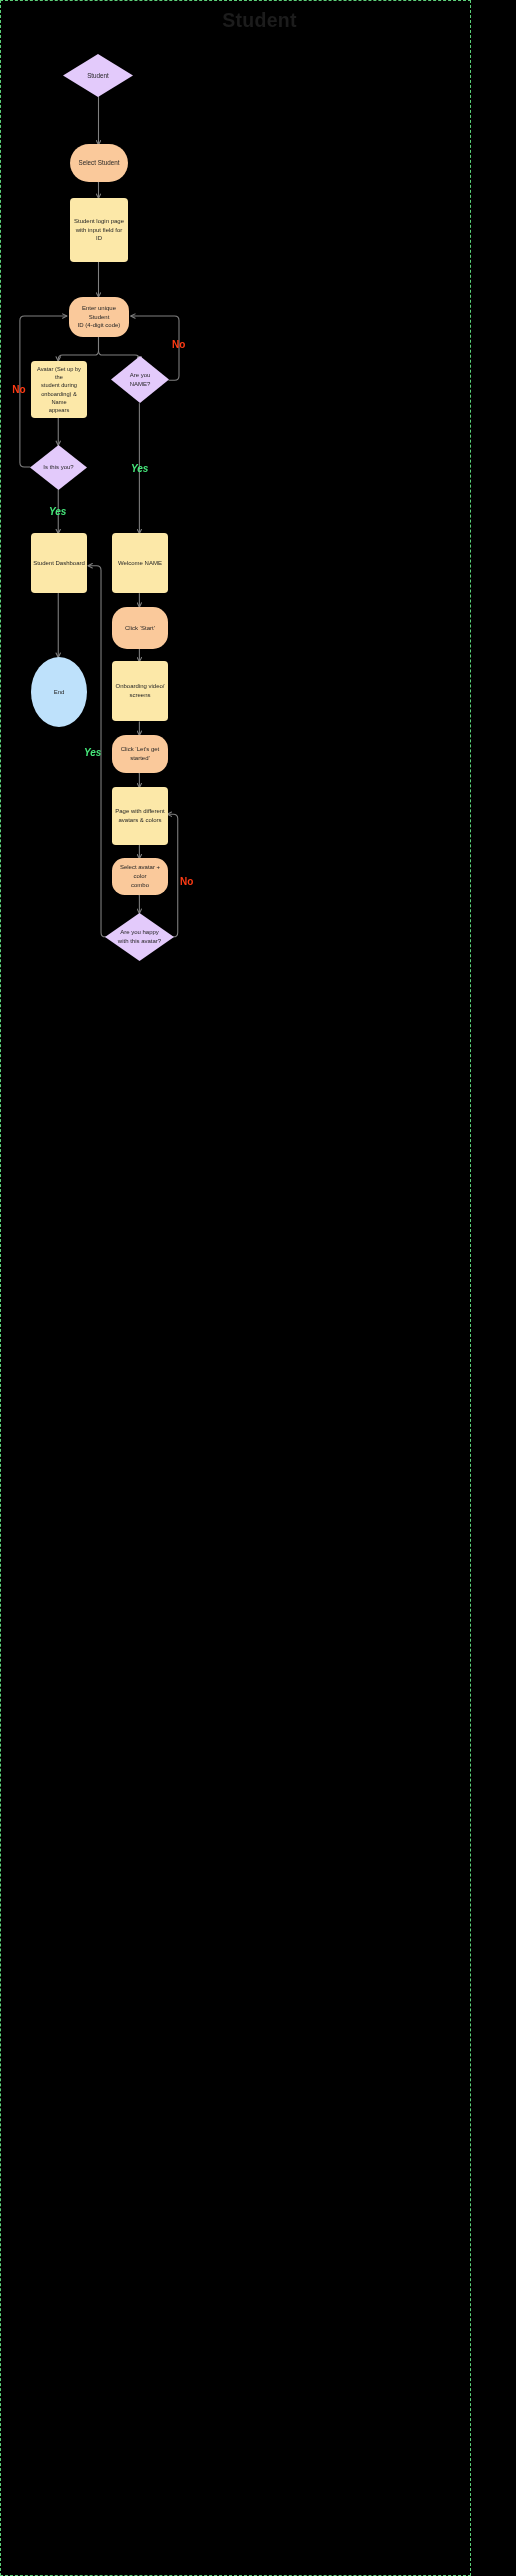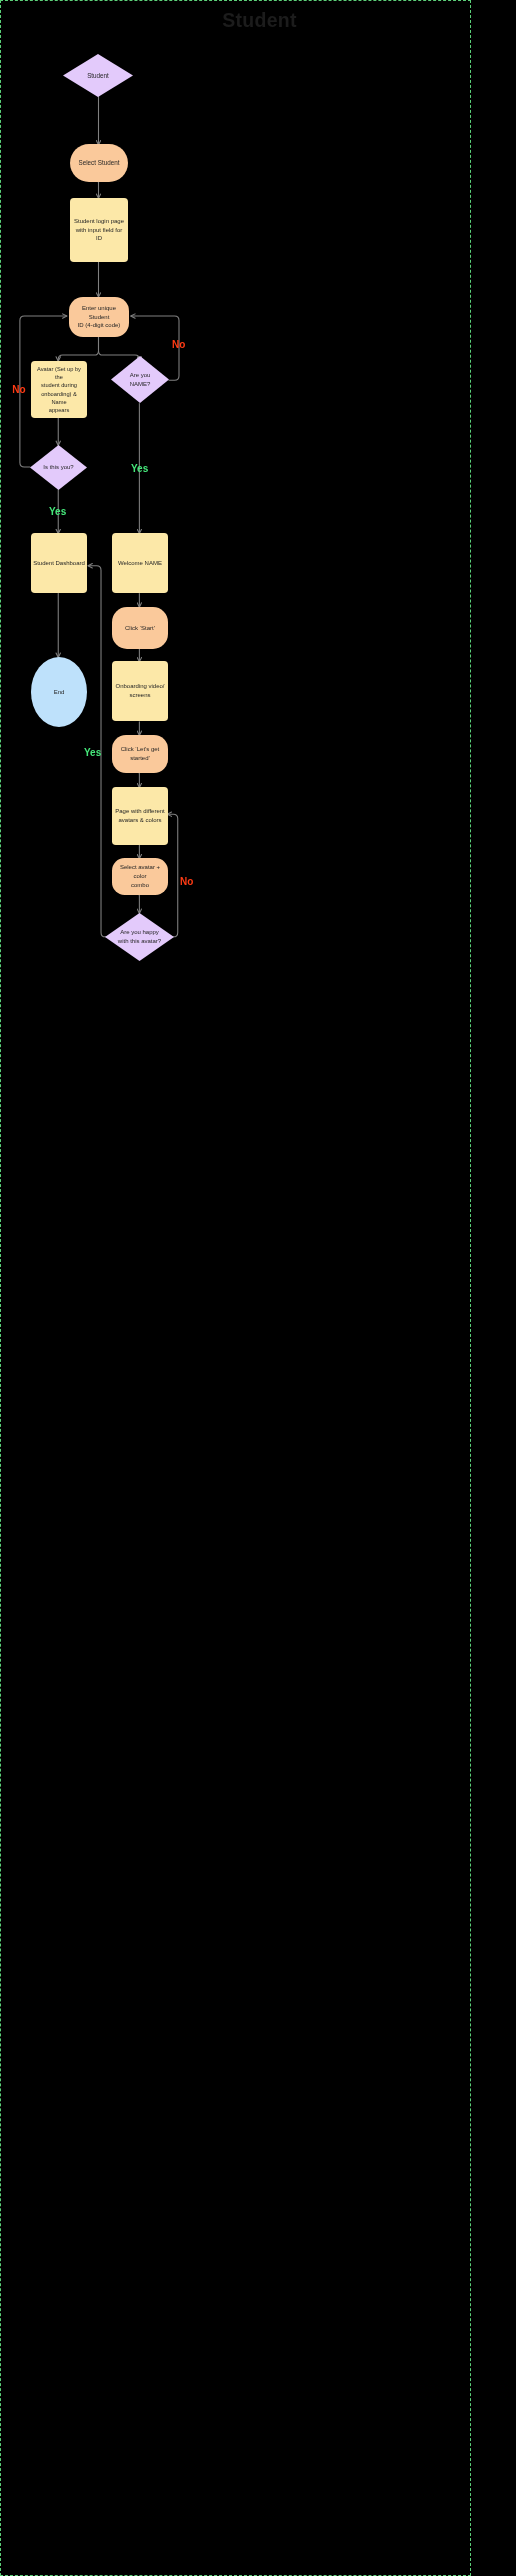--- a/index.html
+++ b/index.html
@@ -15,21 +15,21 @@
   .ellipse{border-radius:50%;}
   .diamond-wrap{position:absolute;}
   .diamond-shape{position:absolute;left:0;top:0;width:100%;height:100%;}
   .diamond-label{position:absolute;left:0;top:0;width:100%;height:100%;
                  display:flex;align-items:center;justify-content:center;
                  text-align:center;color:#262626;line-height:1.45;}
   .title{position:absolute;width:517px;text-align:center;font-weight:bold;
          color:#1c1c1c;letter-spacing:0.3px;}
   .edgelabel{position:absolute;font-weight:bold;}
   .lbl-no{color:#FF3B14;}
-  .lbl-yes{color:#46E87B;}
+  .lbl-yes{color:#46E87B;font-style:italic;}
 </style>
 </head>
 <body>
 
 <div id="canvas">
 
   <div class="title" style="left:0;top:7.5px;font-size:19.5px;">Student</div>
 
   <svg class="edges" viewBox="0 0 822 4096">
     <defs>

